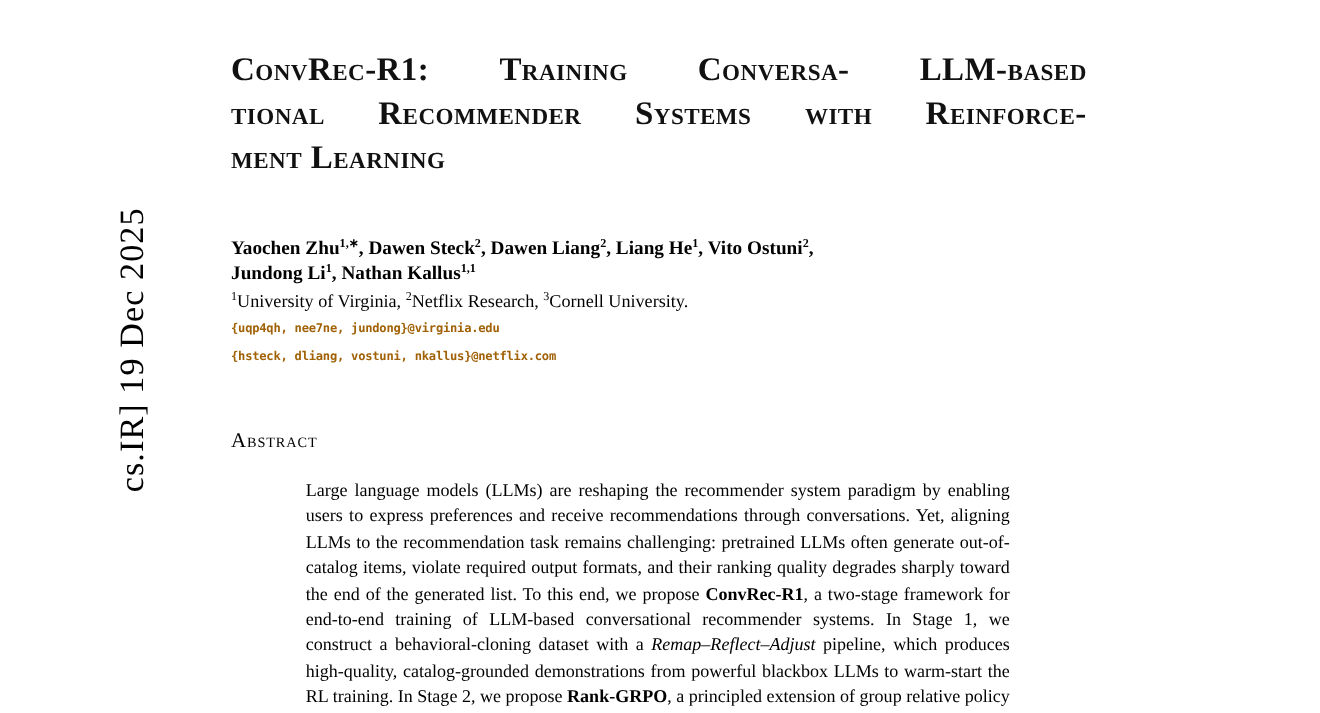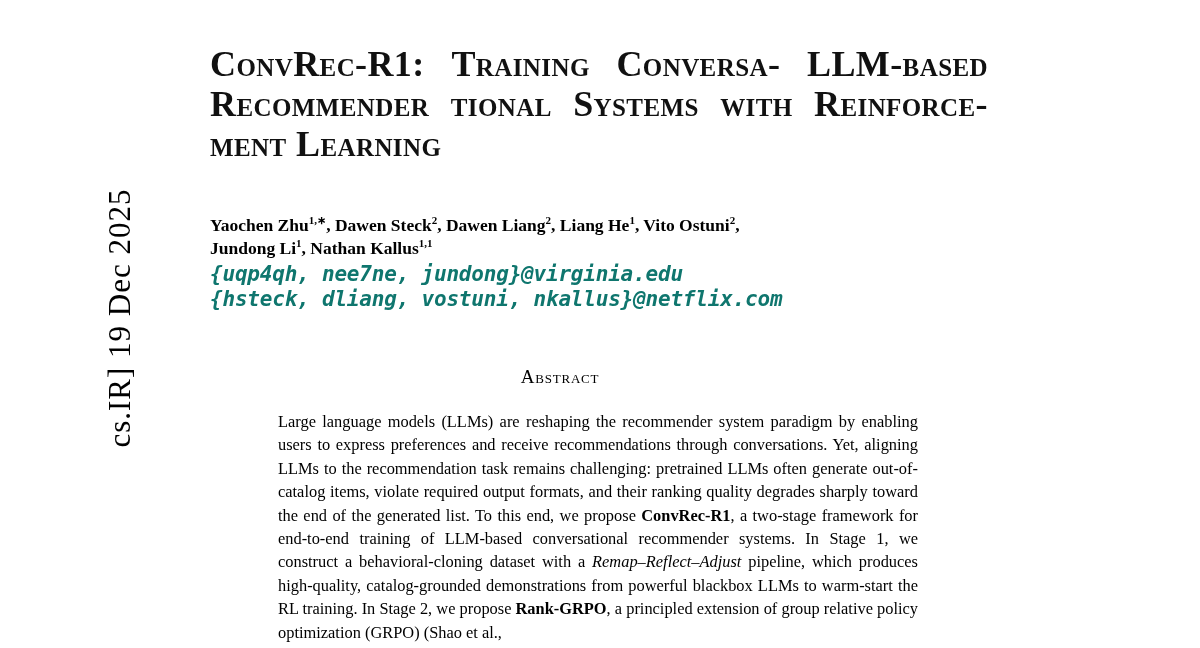--- a/index.html
+++ b/index.html
@@ -49,21 +49,21 @@
 
   .content {
     position: absolute;
     left: 210px;
     top: 44px;
     width: 780px;
   }
 
   .title {
     font-family: "Liberation Serif", serif;
-    font-size: 36px;
+    font-size: 30px;
     line-height: 40px;
     letter-spacing: 0.4px;
     font-variant: small-caps;
     text-align: justify;
     text-align-last: left;
     margin: 0 0 0 0;
     width: 778px;
     color: #111;
   }
   .title .ln {
@@ -92,30 +92,29 @@
     margin-top: 3px;
     font-size: 16.5px;
     line-height: 21px;
     font-weight: normal;
   }
   .affil sup { font-weight: normal; }
 
   .emails {
     margin-top: 4px;
     font-family: "DejaVu Sans Mono", monospace;
-    font-size: 21px;
+    font-size: 11px;
     line-height: 21px;
     letter-spacing: -0.2px;
-    color: #0f766e;
-    font-style: italic;
+    color: #a16207;
   }
 
   .abstract-head {
     margin-top: 56px;
-    text-align: center;
+    text-align: left;
     font-variant: small-caps;
     font-size: 19px;
     letter-spacing: 0.8px;
     width: 700px;
   }
 
   .abstract-body {
     margin-top: 22px;
     margin-left: 68px;
     width: 640px;
@@ -141,32 +140,33 @@
   <div class="content">
 
     <h1 class="title">
       <span class="ln justify" id="title-l1">
           <span>ConvRec-R1:</span>
           <span>Training</span>
           <span>Conversa-</span>
           <span>LLM-based</span>
         </span>
       <span class="ln justify" id="title-l2">
+          <span>tional</span>
           <span>Recommender</span>
-          <span>tional</span>
           <span>Systems</span>
           <span>with</span>
           <span>Reinforce-</span>
         </span>
       <span class="ln">ment Learning</span>
     </h1>
 
     <div class="authors">
       <div id="auth-l1"><span>Yaochen Zhu</span><sup>1,∗</sup><span>, Dawen Steck</span><sup>2</sup><span>, Dawen Liang</span><sup>2</sup><span>, Liang He</span><sup>1</sup><span>, Vito Ostuni</span><sup>2</sup><span>,</span></div>
       <div id="auth-l2"><span>Jundong Li</span><sup>1</sup><span>, Nathan Kallus</span><sup>1,1</sup></div>
+      <div class="affil" id="affil-l"><sup>1</sup><span>University of Virginia,  </span><sup>2</sup><span>Netflix Research,  </span><sup>3</sup><span>Cornell University.</span></div>
       <div class="emails">{uqp4qh, nee7ne, jundong}@virginia.edu</div>
       <div class="emails">{hsteck, dliang, vostuni, nkallus}@netflix.com</div>
     </div>
 
     <div class="abstract-head">Abstract</div>
 
     <div class="abstract-body">
       <p id="abs-p"><span>Large language models (LLMs) are reshaping the recommender system paradigm by enabling users to express preferences and receive recommendations through conversations. Yet, aligning LLMs to the recommendation task remains challenging: pretrained LLMs often generate out-of-catalog items, violate required output formats, and their ranking quality degrades sharply toward the end of the generated list. To this end, we propose </span><b>ConvRec-R1</b><span>, a two-stage framework for end-to-end training of LLM-based conversational recommender systems. In Stage 1, we construct a behavioral-cloning dataset with a </span><i>Remap–Reflect–Adjust</i><span> pipeline, which produces high-quality, catalog-grounded demonstrations from powerful blackbox LLMs to warm-start the RL training. In Stage 2, we propose </span><b>Rank-GRPO</b><span>, a principled extension of group relative policy optimization (GRPO) (Shao et al.,</span></p>
     </div>
 

